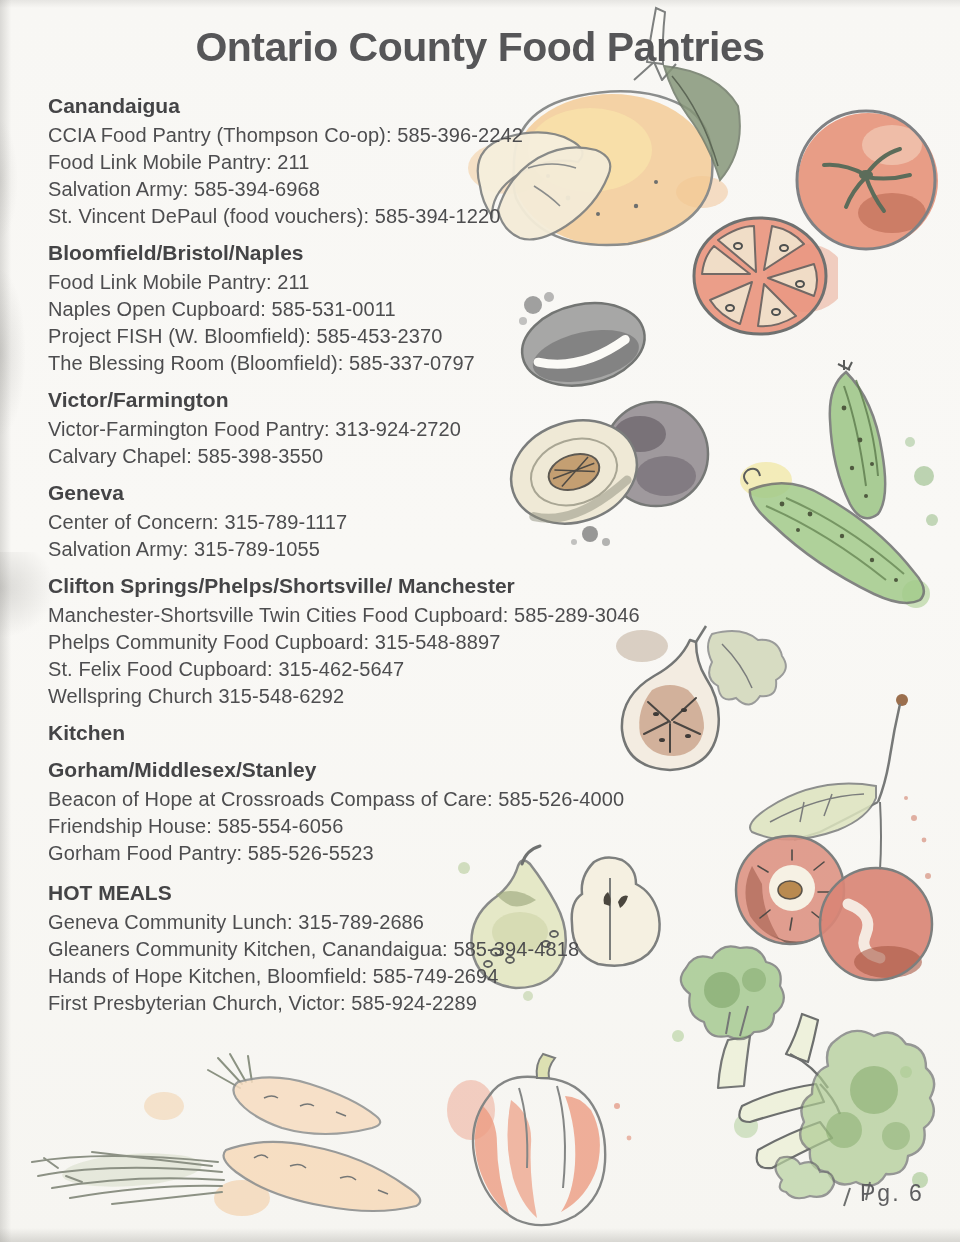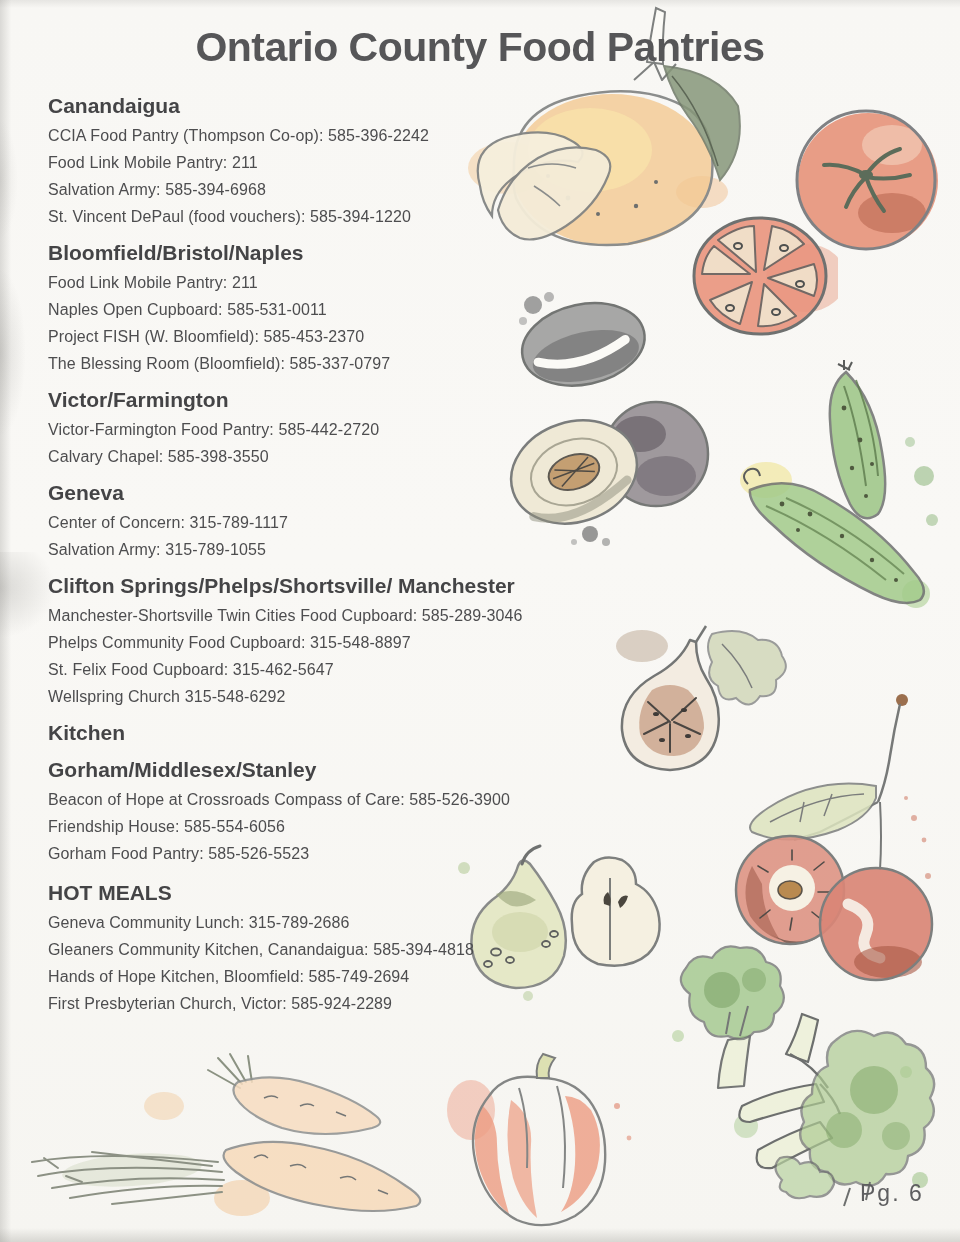--- a/index.html
+++ b/index.html
@@ -27,21 +27,21 @@
     background:radial-gradient(ellipse at 0% 50%,rgba(130,129,125,.15),rgba(130,129,125,0) 70%);}
 
   .title{
     position:absolute;top:24px;left:0;width:100%;
     text-align:center;font-size:41px;font-weight:700;
     color:#565658;letter-spacing:-.5px;z-index:3;
   }
   .content{position:absolute;left:48px;top:92px;width:652px;z-index:2;}
   .section{margin-bottom:9px;}
   .section h2{margin:0 0 2px 0;font-size:21px;line-height:28px;font-weight:700;color:#444446;}
-  .section p{margin:0;font-size:16px;line-height:27px;color:#4d4d4f;letter-spacing:.1px;}
+  .section p{margin:0;font-size:20px;line-height:27px;color:#4d4d4f;letter-spacing:.1px;}
   .mt8{margin-top:8px;}
   .mt12{margin-top:12px;}
   .page-number{position:absolute;left:860px;top:1180px;font-size:23px;color:#5e5e60;letter-spacing:2px;z-index:2;}
   .illo{position:absolute;z-index:1;}
   .illo svg{display:block;width:100%;height:100%;}
 </style>
 </head>
 <body>
 
 <div class="page">
@@ -347,21 +347,21 @@
     <div class="section">
       <h2>Bloomfield/Bristol/Naples</h2>
       <p>Food Link Mobile Pantry: 211</p>
       <p>Naples Open Cupboard: 585-531-0011</p>
       <p>Project FISH (W. Bloomfield): 585-453-2370</p>
       <p>The Blessing Room (Bloomfield): 585-337-0797</p>
     </div>
 
     <div class="section">
       <h2>Victor/Farmington</h2>
-      <p>Victor-Farmington Food Pantry: 585-442-2720</p>
+      <p>Victor-Farmington Food Pantry: 313-924-2720</p>
       <p>Calvary Chapel: 585-398-3550</p>
     </div>
 
     <div class="section">
       <h2>Geneva</h2>
       <p>Center of Concern: 315-789-1117</p>
       <p>Salvation Army: 315-789-1055</p>
     </div>
 
     <div class="section">
@@ -371,21 +371,21 @@
       <p>St. Felix Food Cupboard: 315-462-5647</p>
       <p>Wellspring Church 315-548-6292</p>
     </div>
 
     <div class="section">
       <h2>Kitchen</h2>
     </div>
 
     <div class="section mt8">
       <h2>Gorham/Middlesex/Stanley</h2>
-      <p>Beacon of Hope at Crossroads Compass of Care: 585-526-3900</p>
+      <p>Beacon of Hope at Crossroads Compass of Care: 585-526-4000</p>
       <p>Friendship House: 585-554-6056</p>
       <p>Gorham Food Pantry: 585-526-5523</p>
     </div>
 
     <div class="section mt12">
       <h2>HOT MEALS</h2>
       <p>Geneva Community Lunch: 315-789-2686</p>
       <p>Gleaners Community Kitchen, Canandaigua: 585-394-4818</p>
       <p>Hands of Hope Kitchen, Bloomfield: 585-749-2694</p>
       <p>First Presbyterian Church, Victor: 585-924-2289</p>

